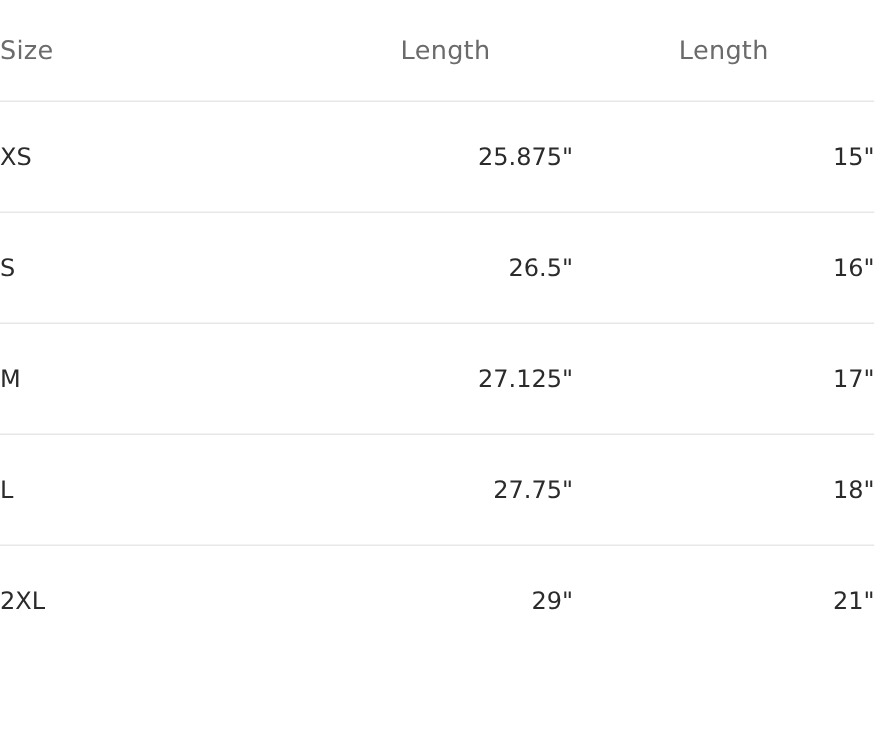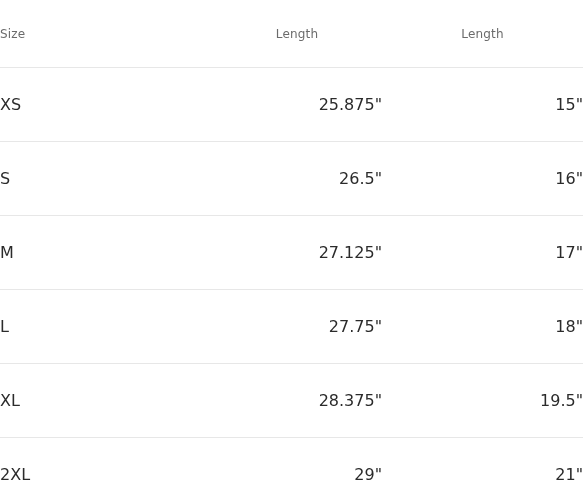--- a/index.html
+++ b/index.html
@@ -22,21 +22,21 @@
     table-layout: fixed;
   }
 
   
   .col-size   { width: 212px; }
   .col-length { width: 170px; }
   .col-width  { width: 201px; }
 
   
   .size-chart thead th {
-    font-size: 12px;
+    font-size: 17px;
     font-weight: 400;
     color: #6b6b6b;
     letter-spacing: 0.2px;
     padding: 0;
     height: 67px;
     vertical-align: middle;
     border-bottom: 1px solid #e7e7e7;
     background: #ffffff;
   }
   th.h-size {
@@ -111,23 +111,18 @@
       <td class="c-size">M</td>
       <td class="c-length">27.125"</td>
       <td class="c-width">17"</td>
     </tr>
     <tr>
       <td class="c-size">L</td>
       <td class="c-length">27.75"</td>
       <td class="c-width">18"</td>
     </tr>
     <tr>
-      <td class="c-size">XL</td>
-      <td class="c-length">28.375"</td>
-      <td class="c-width">19.5"</td>
-    </tr>
-    <tr>
       <td class="c-size">2XL</td>
       <td class="c-length">29"</td>
       <td class="c-width">21"</td>
     </tr>
   </tbody>
 </table>
 
 </body></html>

